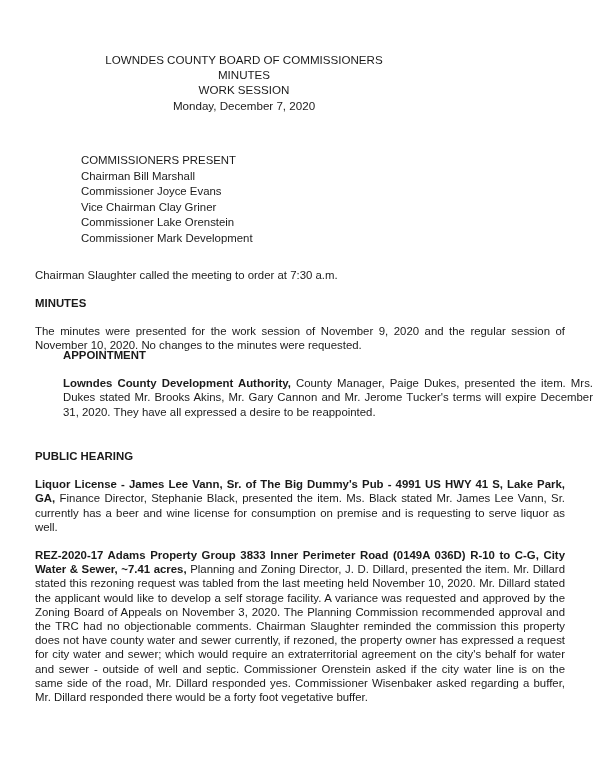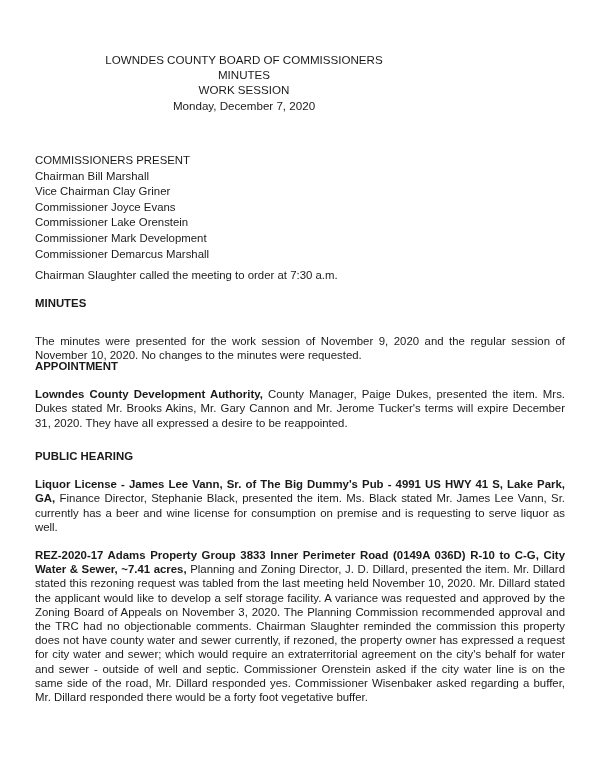--- a/index.html
+++ b/index.html
@@ -25,21 +25,21 @@
       text-align: center;
       font-size: 11.6px;
       line-height: 15.2px;
     }
     .header div { margin: 0; }
     .present {
       position: absolute;
       top: 153px;
       left: 35px;
     }
-    .present div { line-height: 15.6px; }
+    .present div { line-height: 15.6px; margin-left: 46px; }
     .call-order {
       position: absolute;
       top: 268px;
       left: 35px;
     }
     .section-heading {
       font-weight: bold;
       margin: 0;
     }
     .para {
@@ -56,35 +56,34 @@
 <div class="header">
   <div>LOWNDES COUNTY BOARD OF COMMISSIONERS</div>
   <div>MINUTES</div>
   <div>WORK SESSION</div>
   <div>Monday, December 7, 2020</div>
 </div>
 
 <div class="present">
   <div>COMMISSIONERS PRESENT</div>
   <div>Chairman Bill Marshall</div>
+  <div>Commissioner Joyce Evans</div>
   <div>Vice Chairman Clay Griner</div>
-  <div>Commissioner Joyce Evans</div>
   <div>Commissioner Lake Orenstein</div>
   <div>Commissioner Mark Development</div>
-  <div>Commissioner Demarcus Marshall</div>
 </div>
 
 <div class="call-order">Chairman Slaughter called the meeting to order at 7:30 a.m.</div>
 
 <div class="block" style="top:296px;">
   <div class="section-heading">MINUTES</div>
-  <div class="para" style="margin-top:24px;">The minutes were presented for the work session of November 9, 2020 and the regular session of November 10, 2020.  No changes to the minutes were requested.</div>
+  <div class="para" style="margin-top:14px;">The minutes were presented for the work session of November 9, 2020 and the regular session of November 10, 2020.  No changes to the minutes were requested.</div>
 </div>
 
-<div class="block" style="top:359px;">
+<div class="block" style="top:348px;margin-left:28px;">
   <div class="section-heading">APPOINTMENT</div>
   <div class="para" style="margin-top:14px;"><b>Lowndes County Development Authority,</b><span> County Manager, Paige Dukes, presented the item.  Mrs. Dukes stated Mr. Brooks Akins, Mr. Gary Cannon and Mr. Jerome Tucker's terms will expire December 31, 2020.  They have all expressed a desire to be reappointed.</span></div>
 </div>
 
 <div class="block" style="top:449px;">
   <div class="section-heading">PUBLIC HEARING</div>
   <div class="para" style="margin-top:14px;"><b>Liquor License - James Lee Vann, Sr. of The Big Dummy's Pub - 4991 US HWY 41 S, Lake Park, GA,</b><span> Finance Director, Stephanie Black, presented the item.  Ms. Black stated Mr. James Lee Vann, Sr. currently has a beer and wine license for consumption on premise and is requesting to serve liquor as well.</span></div>
   <div class="para" style="margin-top:14px;"><b>REZ-2020-17 Adams Property Group 3833 Inner Perimeter Road (0149A 036D) R-10 to C-G, City Water &amp; Sewer, ~7.41 acres,</b><span> Planning and Zoning Director, J. D. Dillard, presented the item.  Mr. Dillard stated this rezoning request was tabled from the last meeting held November 10, 2020.  Mr. Dillard stated the applicant would like to develop a self storage facility.  A variance was requested and approved by the Zoning Board of Appeals on November 3, 2020.  The Planning Commission recommended approval and the TRC had no objectionable comments.  Chairman Slaughter reminded the commission this property does not have county water and sewer currently, if rezoned, the property owner has expressed a request for city water and sewer; which would require an extraterritorial agreement on the city's behalf for water and sewer - outside of well and septic.  Commissioner Orenstein asked if the city water line is on the same side of the road, Mr. Dillard responded yes.  Commissioner Wisenbaker asked regarding a buffer, Mr. Dillard responded there would be a forty foot vegetative buffer.</span></div>
 </div>
 

